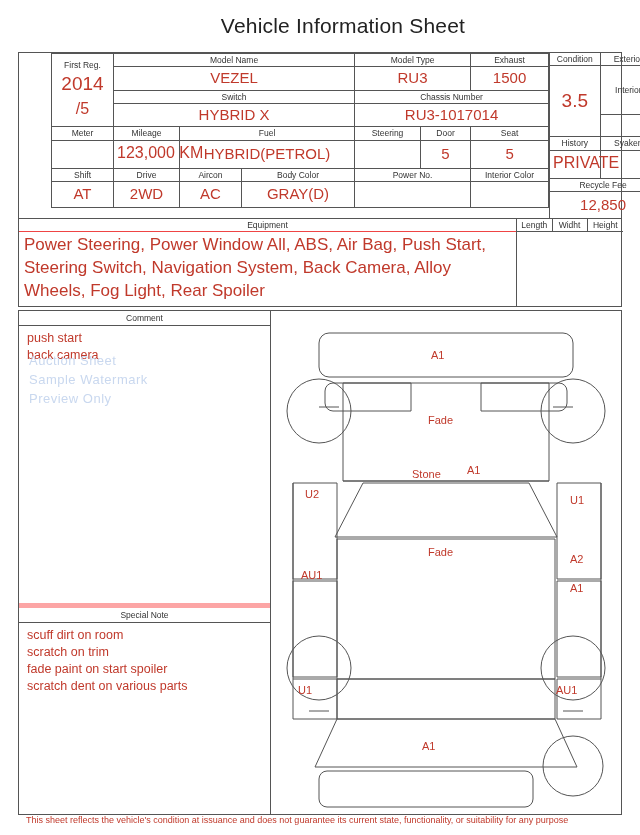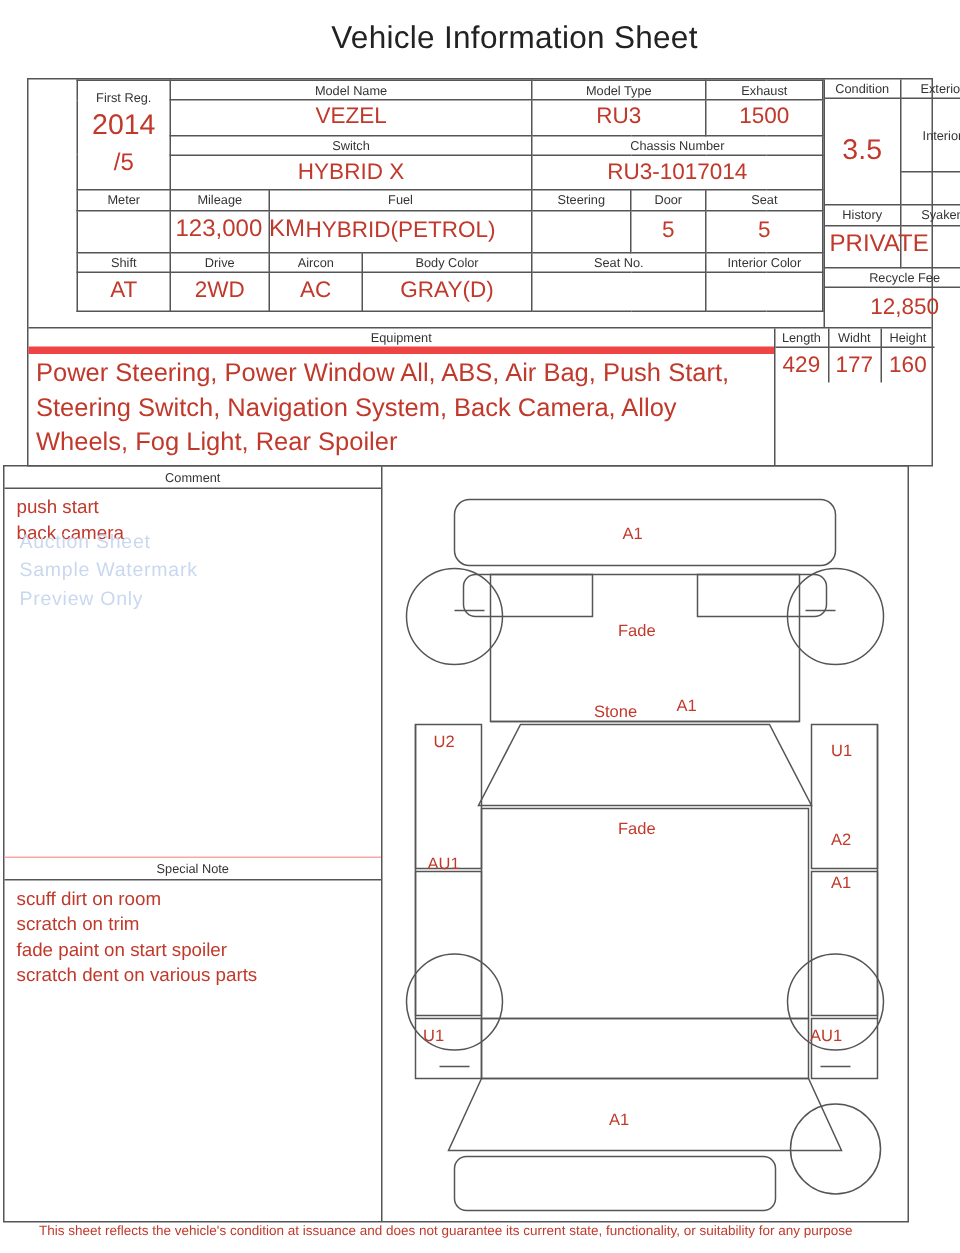--- a/index.html
+++ b/index.html
@@ -75,21 +75,21 @@
     color: #c0392b;
     font-size: 17px;
     line-height: 1.35;
     text-align: left;
     padding: 2px 4px 3px 5px;
   }
 
   
   .lower {
     position: absolute;
-    left: 2px;
+    left: 18px;
     top: 310px;
     width: 604px;
     height: 505px;
     border: 1px solid #555;
     box-sizing: border-box;
     display: flex;
   }
   .comment-col {
     width: 252px;
     border-right: 1px solid #555;
@@ -101,21 +101,21 @@
     font-size: 8.5px;
     text-align: center;
     border-bottom: 1px solid #555;
     padding: 2px 0 2px 0;
   }
   .comment-body {
     flex: 0 0 245px;
     position: relative;
     overflow: hidden;
   }
-  .special-head { border-top: 1px solid #fca5a5; }
+  .special-head { border-top: 5px solid #fca5a5; margin-top: 32px; }
   .special-body {
     flex: 1 1 auto;
     position: relative;
     overflow: hidden;
   }
   .clines {
     color: #c0392b;
     font-size: 12.5px;
     line-height: 1.35;
     padding: 4px 0 0 8px;
@@ -277,21 +277,21 @@
             <td>
               <div class="lbl">Drive</div>
             </td>
             <td>
               <div class="lbl">Aircon</div>
             </td>
             <td>
               <div class="lbl">Body Color</div>
             </td>
             <td colspan="2">
-              <div class="lbl">Seat No.</div>
+              <div class="lbl">Power No.</div>
             </td>
             <td colspan="2">
               <div class="lbl">Interior Color</div>
             </td>
           </tr>
 
           <tr style="height:26px">
             <td>
               <div class="val">AT</div>
             </td>
@@ -369,51 +369,40 @@
               <div class="val">12,850</div>
             </td>
           </tr>
         </tbody>
           </table>
       </div>
     </div>
 
     <div style="display:flex;border-top:1px solid #555;">
       <div style="flex:0 0 497px;">
-        <div class="lbl" style="text-align:center;border-bottom:5px solid #ef4444;">Equipment</div>
+        <div class="lbl" style="text-align:center;border-bottom:1px solid #ef4444;">Equipment</div>
         <div class="eq-text">Power Steering, Power Window  All, ABS, Air Bag, Push Start, Steering Switch, Navigation System, Back Camera, Alloy Wheels, Fog Light, Rear Spoiler</div>
       </div>
       <div style="flex:1 1 auto;border-left:1px solid #555;">
         <table class="grid">
           <colgroup>
               <col style="width:35px">
               <col style="width:35px">
               <col style="width:36px">
             </colgroup>
           <tbody>
               <tr>
             <td style="border-top:none;border-left:none">
               <div class="lbl">Length</div>
             </td>
             <td style="border-top:none">
               <div class="lbl">Widht</div>
             </td>
             <td style="border-top:none;border-right:none">
               <div class="lbl">Height</div>
-            </td>
-          </tr>
-          <tr style="height:24px">
-            <td style="border-left:none;border-bottom:none">
-              <div class="val">429</div>
-            </td>
-            <td style="border-bottom:none">
-              <div class="val">177</div>
-            </td>
-            <td style="border-right:none;border-bottom:none">
-              <div class="val">160</div>
             </td>
           </tr>
         </tbody>
           </table>
       </div>
     </div>
   </div>
 
   <div class="lower">
 

